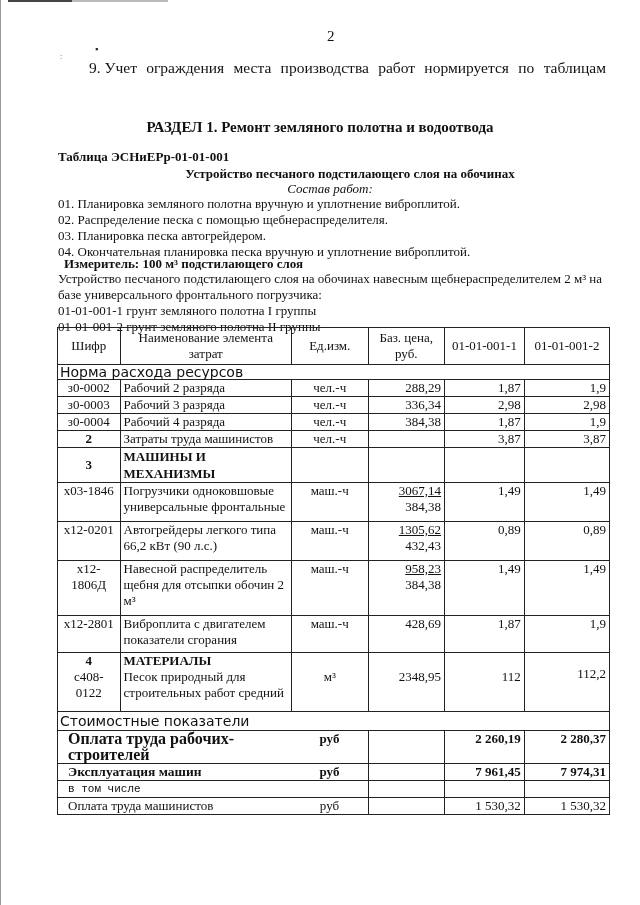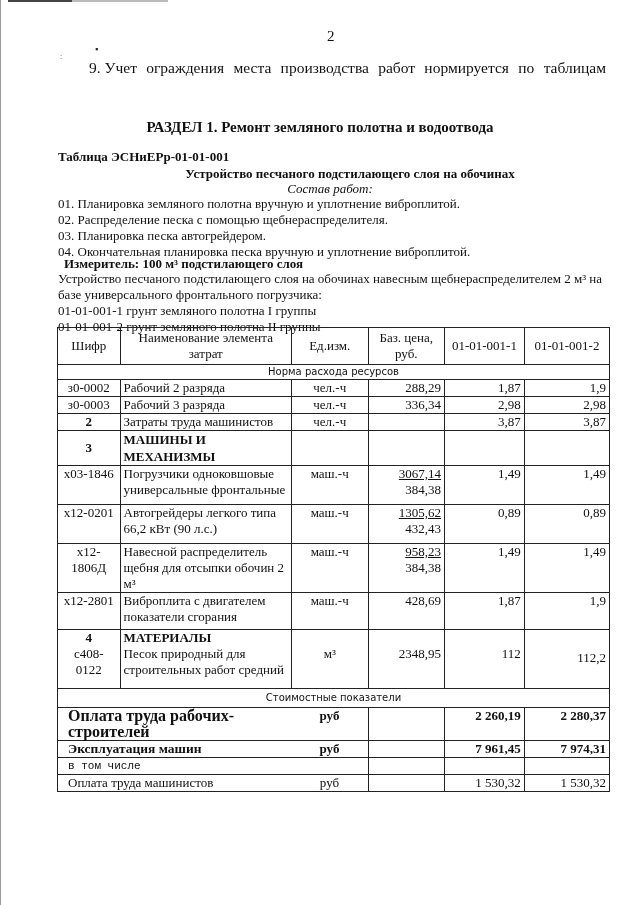--- a/index.html
+++ b/index.html
@@ -19,21 +19,21 @@
   .compose { left:0; width:660px; top:181px; text-align:center; font-style:italic; font-size:13px; }
   .works { left:58px; top:196px; font-size:13px; line-height:16px; }
   .meter { left:64px; top:256px; font-weight:bold; font-size:13px; }
   .desc { left:58px; top:271px; font-size:13px; line-height:16px; white-space:normal; width:552px; }
 
   table.main { position:absolute; left:57px; top:327px; width:553px; border-collapse:collapse;
                font-size:13px; table-layout:fixed; }
   table.main td, table.main th { border:1px solid #222; padding:0 3px; vertical-align:top; font-weight:normal; }
   table.main th { text-align:center; vertical-align:middle; height:36px; line-height:16px; }
   .c1 { width:58px; } .c2 { width:159px; } .c3 { width:71px; } .c4 { width:71px; } .c5 { width:74px; } .c6 { width:79px; }
-  .sans-label { font-family:"DejaVu Sans", sans-serif; font-size:10px; text-align:center; height:14px; line-height:14px; padding:0 2px !important; }
+  .sans-label { font-family:"DejaVu Sans", sans-serif; font-size:14px; text-align:left; height:14px; line-height:14px; padding:0 2px !important; }
   .code { text-align:center; }
   .unit { text-align:center; }
   .num { text-align:right; }
   .noborder-v td { border-top:none; border-bottom:none; }
   .grp td { line-height:16px; }
   .bold { font-weight:bold !important; }
   u { text-decoration:underline; }
 </style>
 </head>
 <body>
@@ -108,20 +108,28 @@
     <td class="num" style="border-bottom:none">1,9</td>
   </tr>
   <tr class="grp noborder-v">
     <td class="code">з0-0003</td>
     <td>Рабочий 3 разряда</td>
     <td class="unit">чел.-ч</td>
     <td class="num">336,34</td>
     <td class="num">2,98</td>
     <td class="num">2,98</td>
   </tr>
+  <tr class="grp">
+    <td class="code" style="border-top:none">з0-0004</td>
+    <td style="border-top:none">Рабочий 4 разряда</td>
+    <td class="unit" style="border-top:none">чел.-ч</td>
+    <td class="num" style="border-top:none">384,38</td>
+    <td class="num" style="border-top:none">1,87</td>
+    <td class="num" style="border-top:none">1,9</td>
+  </tr>
 
   <tr class="grp">
     <td class="code bold">2</td>
     <td>Затраты труда машинистов</td>
     <td class="unit">чел.-ч</td>
     <td class="num"></td>
     <td class="num">3,87</td>
     <td class="num">3,87</td>
   </tr>
 
@@ -144,42 +152,42 @@
   <tr class="grp noborder-v">
     <td class="code">х12-0201</td>
     <td style="padding-bottom:6px">Автогрейдеры легкого типа 66,2 кВт (90 л.с.)</td>
     <td class="unit">маш.-ч</td>
     <td class="num"><u>1305,62</u><br><span>432,43</span></td>
     <td class="num">0,89</td>
     <td class="num">0,89</td>
   </tr>
   <tr class="grp noborder-v">
     <td class="code">х12-1806Д</td>
-    <td style=""><span>Навесной распределитель щебня для отсыпки обочин 2 м³</span></td>
+    <td style="padding-bottom:6px"><span>Навесной распределитель щебня для отсыпки обочин 2 м³</span></td>
     <td class="unit">маш.-ч</td>
     <td class="num"><u>958,23</u><br><span>384,38</span></td>
     <td class="num">1,49</td>
     <td class="num">1,49</td>
   </tr>
   <tr class="grp">
     <td class="code" style="border-top:none">х12-2801</td>
     <td style="border-top:none;padding-bottom:4px">Виброплита с двигателем показатели сгорания</td>
     <td class="unit" style="border-top:none">маш.-ч</td>
     <td class="num" style="border-top:none">428,69</td>
     <td class="num" style="border-top:none">1,87</td>
     <td class="num" style="border-top:none">1,9</td>
   </tr>
 
   <tr class="grp">
     <td class="code"><b>4</b><br><span>с408-0122</span></td>
     <td style="padding-bottom:10px"><b>МАТЕРИАЛЫ</b><br><span>Песок природный для строительных работ средний</span></td>
     <td class="unit" style="padding-top:16px">м³</td>
     <td class="num" style="padding-top:16px">2348,95</td>
     <td class="num" style="padding-top:16px">112</td>
-    <td class="num" style="padding-top:20px">112,2</td>
+    <td class="num" style="padding-top:13px">112,2</td>
   </tr>
 
   <tr>
     <td colspan="6" class="sans-label" style="height:18px;line-height:18px">Стоимостные показатели</td>
   </tr>
 
   <tr class="grp">
     <td colspan="2" class="bold" style="border-bottom:none;border-right:none;padding-left:10px;font-size:16px">Оплата труда рабочих-строителей</td>
     <td class="unit bold" style="border-bottom:none;border-left:none">руб</td>
     <td style="border-bottom:none"></td>

